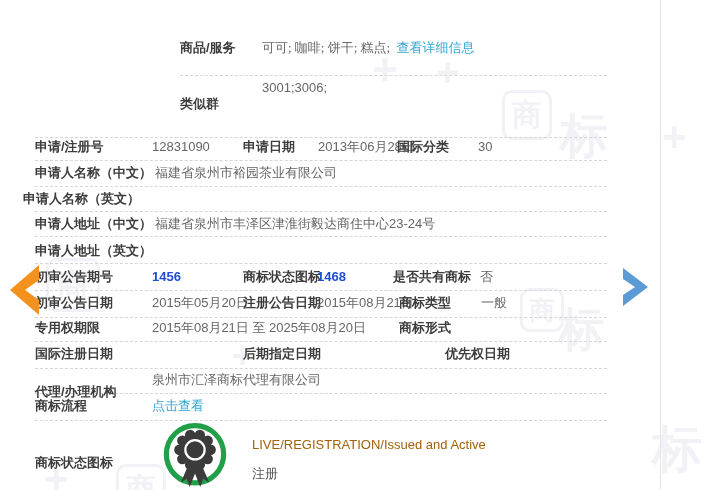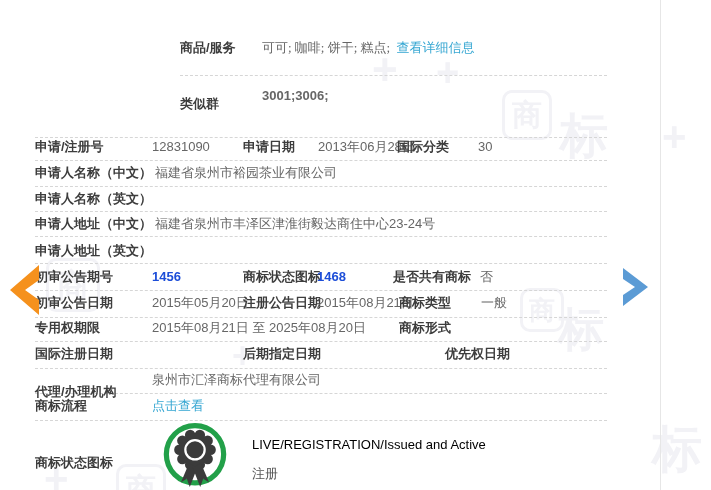--- a/index.html
+++ b/index.html
@@ -56,21 +56,21 @@
   <div class="layer">
 
 
     <span class="lbl" style="left:180px;top:40px;">商品/服务</span>
     <span class="val" style="left:262px;top:40px;font-family:Liberation Serif, serif;">
       <span>可可; 咖啡; 饼干; 糕点;</span>
       <span class="link" style="margin-left:3px;">查看详细信息</span>
     </span>
     <div class="dash" style="left:180px;top:75px;width:427px;"></div>
     <span class="lbl" style="left:180px;top:96px;">类似群</span>
-    <span class="val" style="left:262px;top:88px;font-weight:bold;">3001;3006;</span>
+    <span class="val" style="left:262px;top:80px;">3001;3006;</span>
 
     <div class="dash" style="left:35px;top:137px;width:572px;"></div>
     <div class="dash" style="left:35px;top:160px;width:572px;"></div>
     <div class="dash" style="left:35px;top:186px;width:572px;"></div>
     <div class="dash" style="left:35px;top:211px;width:572px;"></div>
     <div class="dash" style="left:35px;top:236px;width:572px;"></div>
     <div class="dash" style="left:35px;top:263px;width:572px;"></div>
     <div class="dash" style="left:35px;top:290px;width:572px;"></div>
     <div class="dash" style="left:35px;top:317px;width:572px;"></div>
     <div class="dash" style="left:35px;top:341px;width:572px;"></div>
@@ -81,21 +81,21 @@
     <span class="lbl" style="left:35px;top:139px;">申请/注册号</span>
     <span class="val" style="left:152px;top:139px;">12831090</span>
     <span class="lbl" style="left:243px;top:139px;">申请日期</span>
     <span class="val" style="left:318px;top:139px;">2013年06月28日</span>
     <span class="lbl" style="left:397px;top:139px;">国际分类</span>
     <span class="val" style="left:478px;top:139px;">30</span>
 
     <span class="lbl" style="left:35px;top:165px;">申请人名称（中文）</span>
     <span class="val" style="left:155px;top:165px;">福建省泉州市裕园茶业有限公司</span>
 
-    <span class="lbl" style="left:35px;top:191px;">申请人名称（英文）</span>
+    <span class="lbl" style="left:23px;top:191px;">申请人名称（英文）</span>
     <span class="val" style="left:155px;top:191px;"></span>
 
     <span class="lbl" style="left:35px;top:216px;">申请人地址（中文）</span>
     <span class="val" style="left:155px;top:216px;">福建省泉州市丰泽区津淮街毅达商住中心23-24号</span>
 
     <span class="lbl" style="left:35px;top:243px;">申请人地址（英文）</span>
     <span class="val" style="left:155px;top:243px;"></span>
 
     <span class="lbl" style="left:35px;top:269px;">初审公告期号</span>
     <span class="val strong" style="left:152px;top:269px;">1456</span>
@@ -144,17 +144,17 @@
         <circle cx="38.5" cy="16" r="7"></circle>
         <circle cx="51.5" cy="16" r="7"></circle>
         <circle cx="62" cy="23.7" r="7"></circle>
         <circle cx="45" cy="36" r="22"></circle>
         <path d="M37,54 L26,80 L34,75 L38,86 L48,60 Z"></path>
         <path d="M53,54 L64,80 L56,75 L52,86 L42,60 Z"></path>
       </g>
       <circle cx="45" cy="36" r="13" fill="none" stroke="#ffffff" stroke-width="3"></circle>
     </svg>
 
-    <span class="val" style="left:252px;top:437px;color:#000000;">LIVE/REGISTRATION/Issued and Active</span>
+    <span class="val" style="left:252px;top:437px;color:#a16207;">LIVE/REGISTRATION/Issued and Active</span>
     <span class="val" style="left:252px;top:466px;color:#555;">注册</span>
 
   </div>
 </div>
 
 </body></html>

